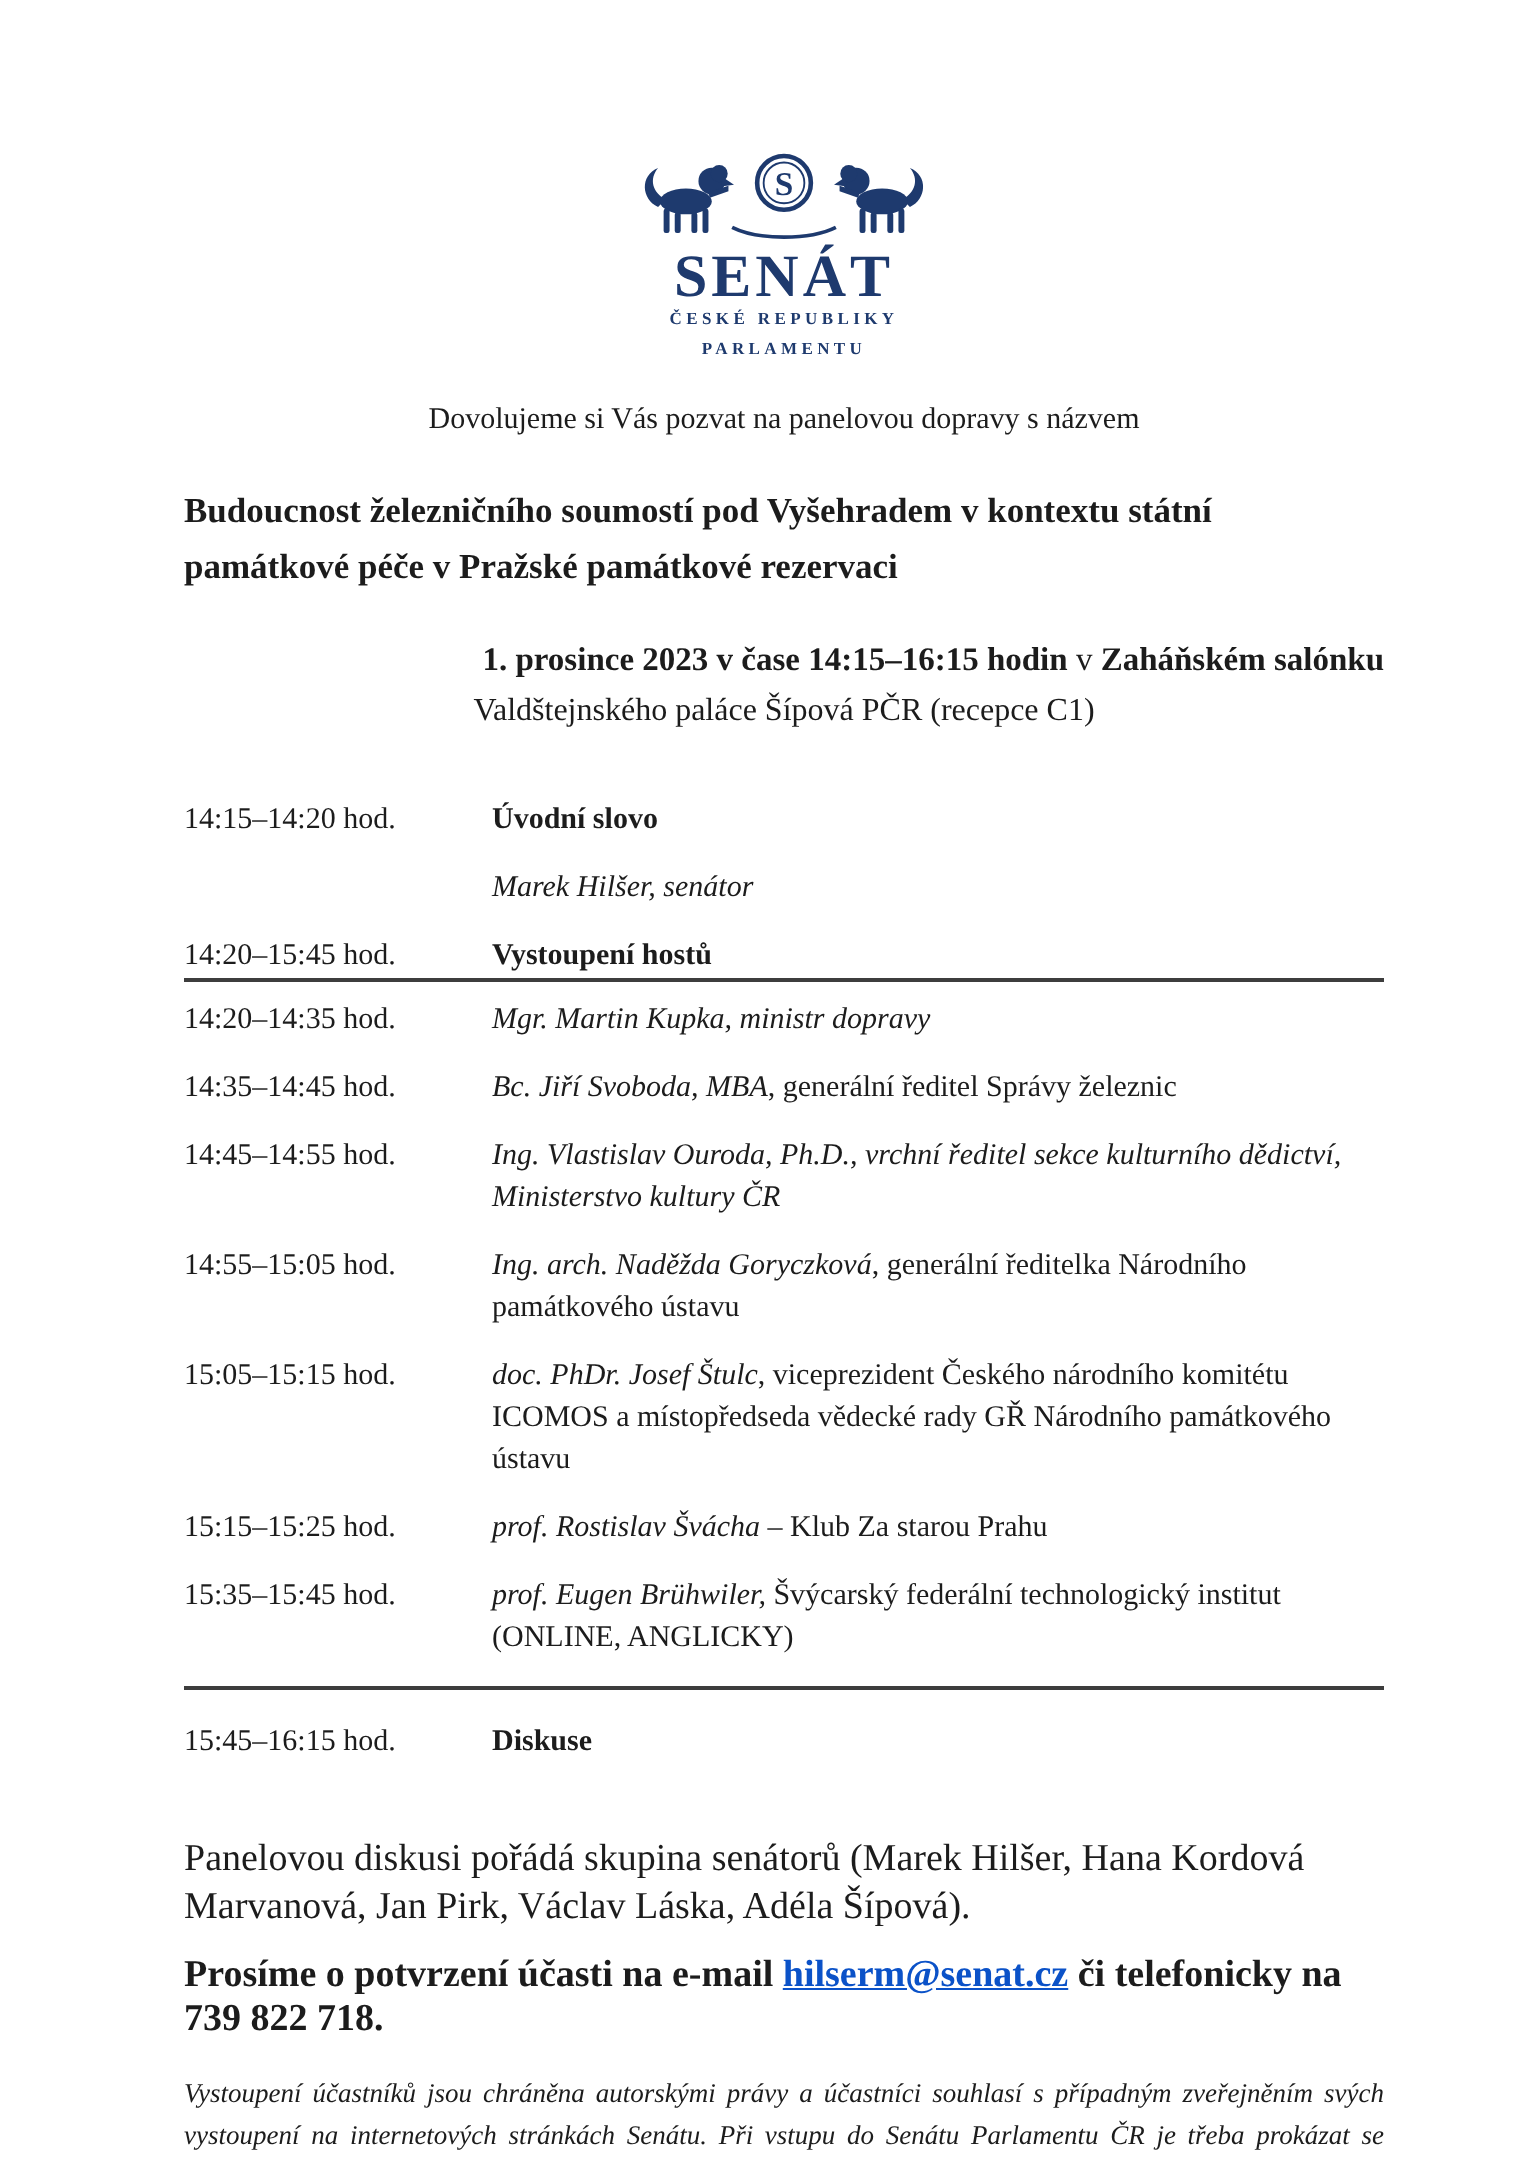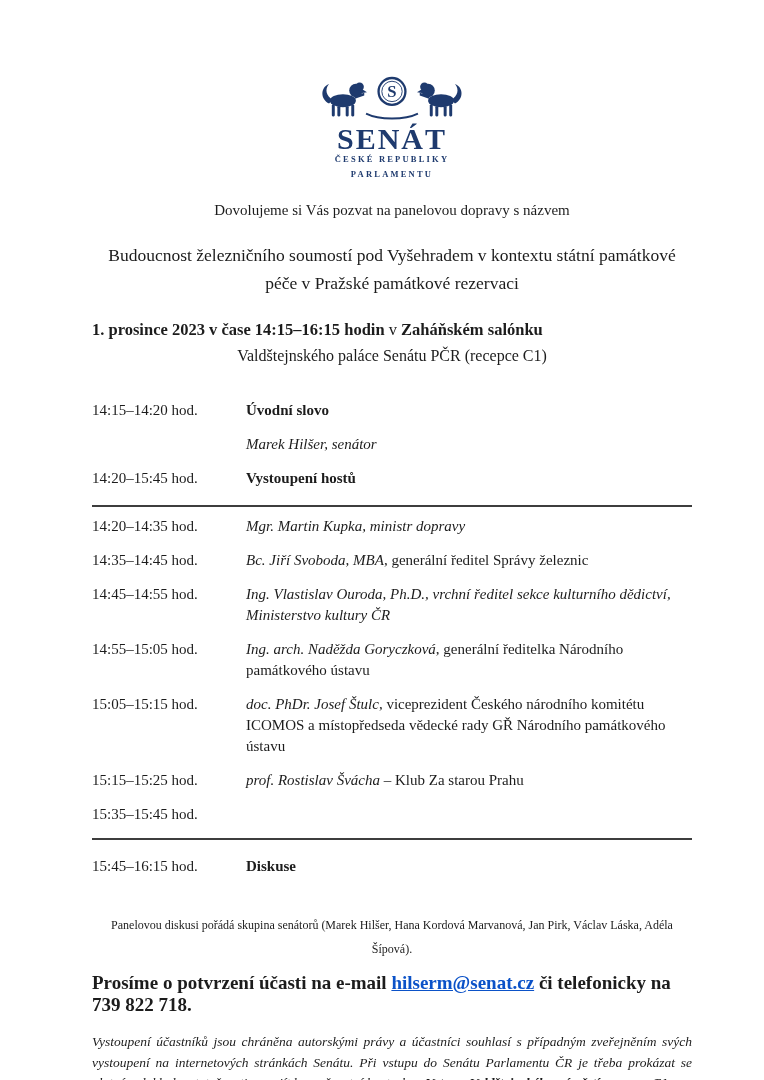--- a/index.html
+++ b/index.html
@@ -28,36 +28,36 @@
   .logo-sub {
     color: var(--navy);
     font-weight: 700;
     font-size: 8.5px;
     letter-spacing: 2.2px;
     line-height: 11px;
   }
   .logo-sub.first { margin-top: 4px; }
   
   .intro  { text-align:center; font-size:15px; margin: 22px 0 0; }
-  .title  { text-align:center; font-size:17.5px; font-weight:400; line-height:28px; margin: 22px 0 0; }
-  .dateline { text-align:left; font-size:16.5px; line-height:26px; margin: 20px 0 0; }
+  .title  { font-size:17.5px; font-weight:700; line-height:28px; margin: 22px 0 0; }
+  .dateline { text-align:right; font-size:16.5px; line-height:26px; margin: 20px 0 0; }
   .venueline{ text-align:center; font-size:16px;  line-height:26px; margin: 0; }
   
   .schedule { margin-top: 31px; width: 100%; }
   .sched-row { display:flex; font-size:15px; line-height:21px; margin-bottom:13px; }
   .sched-time { width:135px; flex-shrink:0; }
   .sched-entry { flex:1;margin-left:19px; }
   .sched-row.underlined {
     border-bottom: 2px solid var(--rule);
-    padding-bottom: 16px;
+    padding-bottom: 0;
     margin-bottom: 9px;
   }
   .hrule { border-top: 2px solid var(--rule); margin: 3px 0 16px; }
   
-  .organizers { text-align:center; font-size:12px; line-height:24px; margin: 36px 0 0; }
+  .organizers { text-align:left; font-size:19px; line-height:24px; margin: 36px 0 0; }
   .contact    { font-size:19px; font-weight:700; line-height:22px; margin: 11px 0 0; }
   .footnote   { font-size:13.5px; font-style:italic; text-align:justify; line-height:20.5px; margin: 16px 0 0; }
   
   .seg-regular { font-weight:400; font-style:normal; }
   .seg-bold    { font-weight:700; }
   .seg-italic  { font-style:italic; }
   .seg-bold-italic { font-weight:700; font-style:italic; }
   .seg-link { color: var(--link); text-decoration: underline; font-weight:700; }
 </style>
 </head>
@@ -101,21 +101,21 @@
       <text x="90" y="27.5" text-anchor="middle" font-size="18" font-weight="bold" font-family="Liberation Serif, DejaVu Serif, serif" fill="currentColor">S</text>
     </svg>
     <div class="logo-title">SENÁT</div>
     <div class="logo-sub">ČESKÉ REPUBLIKY</div>
     <div class="logo-sub first">PARLAMENTU</div>
   </div>
 
   <p class="intro">Dovolujeme si Vás pozvat na panelovou dopravy s názvem</p>
   <h1 class="title">Budoucnost železničního soumostí pod Vyšehradem v kontextu státní památkové péče v Pražské památkové rezervaci</h1>
   <p class="dateline"><span class="seg-bold">1. prosince 2023 v čase 14:15–16:15 hodin</span><span class="seg-regular"> v </span><span class="seg-bold">Zaháňském salónku</span></p>
-  <p class="venueline">Valdštejnského paláce Senátu PČR (recepce C1)</p>
+  <p class="venueline">Valdštejnského paláce Šípová PČR (recepce C1)</p>
 
   <div class="schedule">
       <div class="sched-row">
         <div class="sched-time">14:15–14:20 hod.</div>
         <div class="sched-entry"><span class="seg-bold">Úvodní slovo</span></div>
       </div>
       <div class="sched-row">
         <div class="sched-time"></div>
         <div class="sched-entry"><span class="seg-italic">Marek Hilšer, senátor</span></div>
       </div>
@@ -142,20 +142,21 @@
       <div class="sched-row">
         <div class="sched-time">15:05–15:15 hod.</div>
         <div class="sched-entry"><span class="seg-italic">doc. PhDr. Josef Štulc</span><span class="seg-regular">, viceprezident Českého národního komitétu ICOMOS a místopředseda vědecké rady GŘ Národního památkového ústavu</span></div>
       </div>
       <div class="sched-row">
         <div class="sched-time">15:15–15:25 hod.</div>
         <div class="sched-entry"><span class="seg-italic">prof. Rostislav Švácha</span><span class="seg-regular"> – Klub Za starou Prahu</span></div>
       </div>
       <div class="sched-row">
         <div class="sched-time">15:35–15:45 hod.</div>
+        <div class="sched-entry"><span class="seg-italic">prof. Eugen Brühwiler,</span><span class="seg-regular"> Švýcarský federální technologický institut (ONLINE, ANGLICKY)</span></div>
       </div>
       <div class="hrule"></div>
       <div class="sched-row">
         <div class="sched-time">15:45–16:15 hod.</div>
         <div class="sched-entry"><span class="seg-bold">Diskuse</span></div>
       </div>
     </div>
 
   <p class="organizers">Panelovou diskusi pořádá skupina senátorů (Marek Hilšer, Hana Kordová Marvanová, Jan Pirk, Václav Láska, Adéla Šípová).</p>
   <p class="contact"><span class="seg-bold">Prosíme o potvrzení účasti na e-mail </span><a class="seg-link" href="mailto:hilserm@senat.cz">hilserm@senat.cz</a><span class="seg-bold"> či telefonicky na 739 822 718.</span></p>

